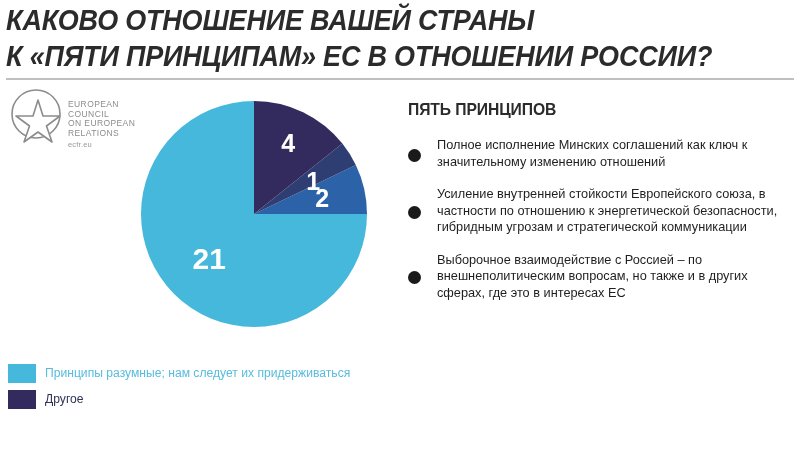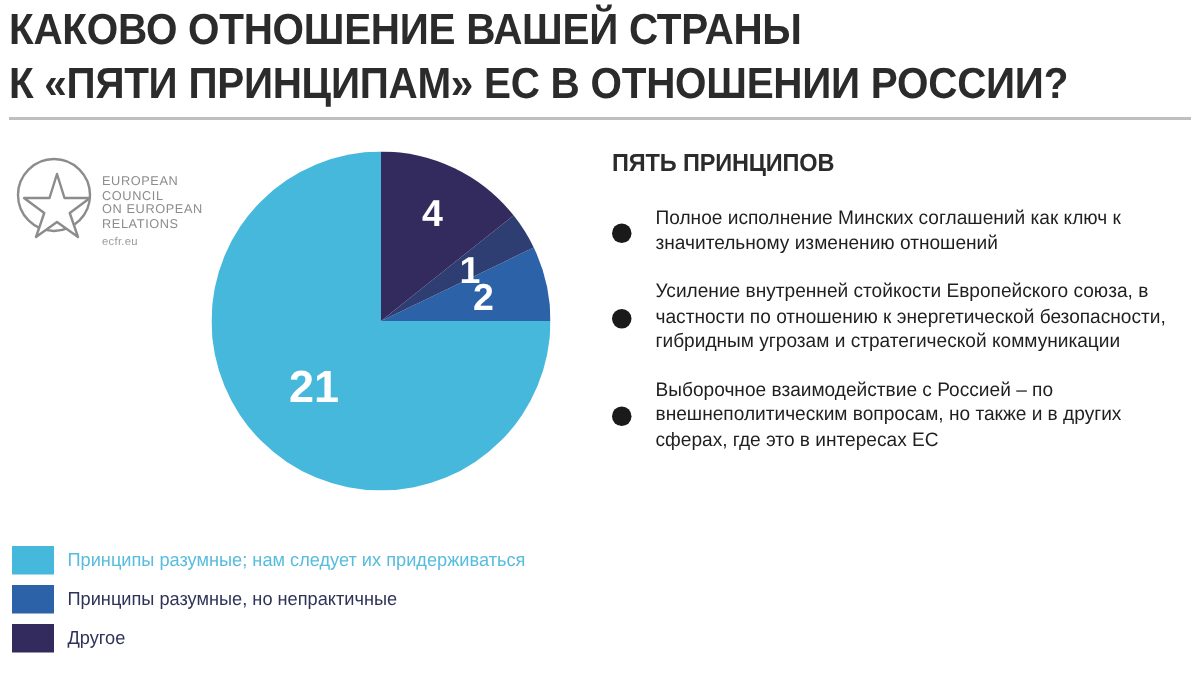--- a/index.html
+++ b/index.html
@@ -19,20 +19,21 @@
     background: #ffffff;
     overflow: hidden;
   }
 
   
   .title-block {
     position: absolute;
     left: 6px;
     top: 2px;
     width: 770px;
+    font-style: italic;
   }
   .title-line {
     font-family: "Liberation Sans", sans-serif;
     font-weight: bold;
     font-size: 29px;
     line-height: 36px;
     letter-spacing: -0.2px;
     color: #2b2b2b;
     white-space: nowrap;
     transform: scaleX(0.93);
@@ -44,21 +45,21 @@
     top: 78px;
     width: 788px;
     height: 2px;
     background: #bfbfbf;
   }
 
   
   .logo {
     position: absolute;
     left: 8px;
-    top: 104px;
+    top: 88px;
     width: 140px;
     height: 70px;
   }
   .logo-mark {
     position: absolute;
     left: 0;
     top: 0;
     width: 56px;
     height: 56px;
   }
@@ -204,24 +205,20 @@
           <text x="172.3" y="79.7" class="pie-label" font-size="25">1</text>
           <text x="147.3" y="41.7" class="pie-label" font-size="25">4</text>
         </g>
     </svg>
   </div>
 
   <div class="legend" id="legend">
       <div class="legend-row first">
         <span class="legend-swatch" style="background: rgb(69, 184, 220);"></span>
         <span class="legend-label">Принципы разумные; нам следует их придерживаться</span>
-      </div>
-      <div class="legend-row">
-        <span class="legend-swatch" style="background: rgb(44, 98, 168);"></span>
-        <span class="legend-label">Принципы разумные, но непрактичные</span>
       </div>
       <div class="legend-row">
         <span class="legend-swatch" style="background: rgb(51, 43, 94);"></span>
         <span class="legend-label">Другое</span>
       </div>
     </div>
 
   <div class="principles">
     <div class="principles-heading">ПЯТЬ ПРИНЦИПОВ</div>
     <div id="principles-list">

